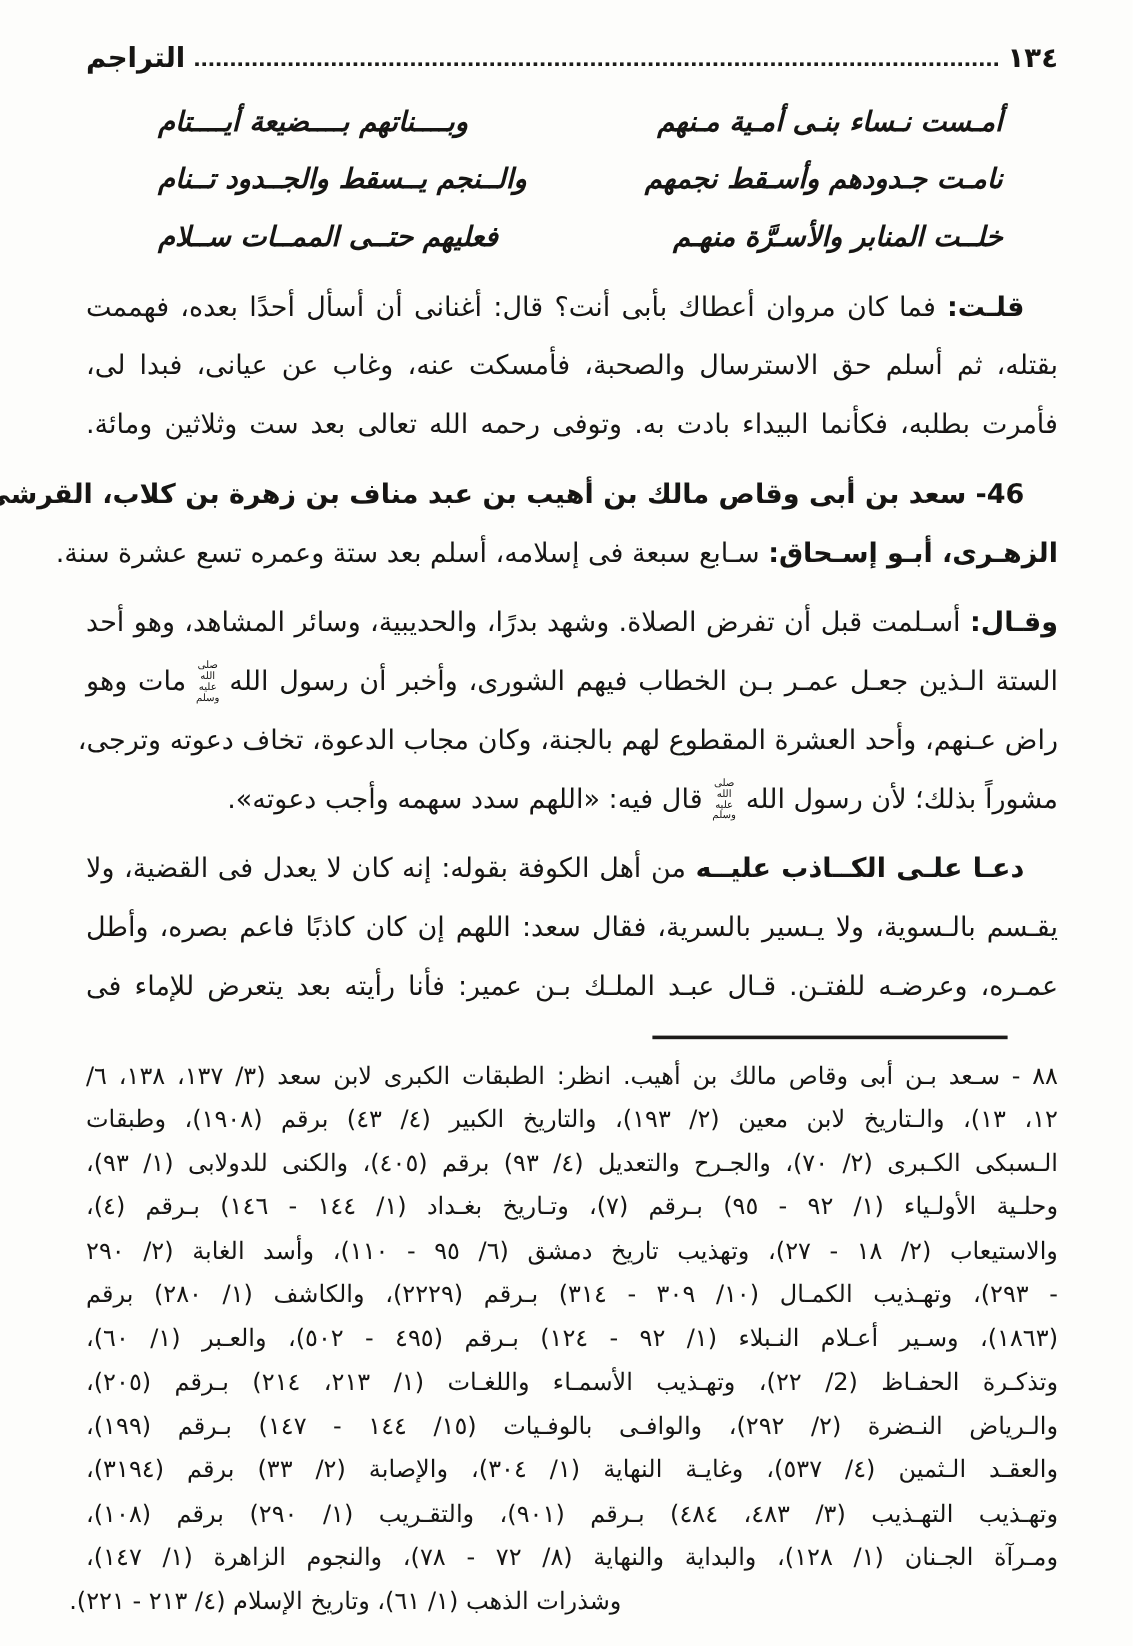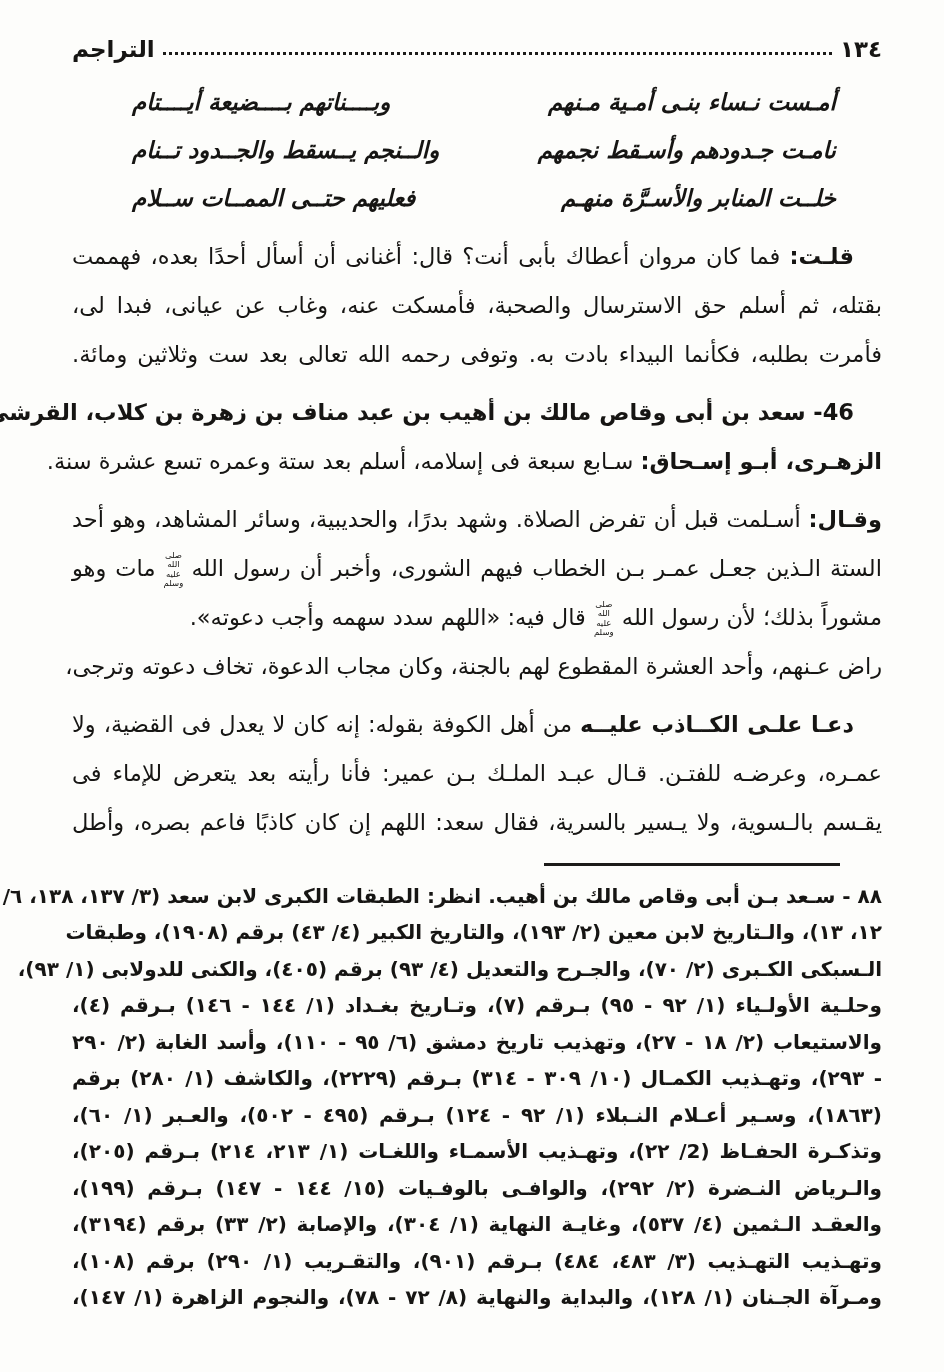--- a/index.html
+++ b/index.html
@@ -88,21 +88,20 @@
     background: #1c1b19;
     width: 296px;
     margin: 16px 42px 12px auto;
   }
   .footnotes { font-size: 20px; }
   .fn-line {
     line-height: 36.5px;
     text-align: justify;
     text-align-last: justify;
     white-space: nowrap;
-    font-weight: bold;
   }
   .fn-line.last {
     text-align: left;
     text-align-last: left;
     white-space: normal;
     margin-left: -14px;
   }
 </style>
 </head>
 <body>
@@ -145,44 +144,45 @@
     </div>
   </section>
 
   <section class="para">
     <div class="line">
       <span class="b">وقـال:</span><span> أسـلمت قبل أن تفرض الصلاة. وشهد بدرًا، والحديبية، وسائر المشاهد، وهو أحد</span>
     </div>
     <div class="line">
       <span>الستة الـذين جعـل عمـر بـن الخطاب فيهم الشورى، وأخبر أن رسول الله</span><span class="honorific">صلى الله عليه وسلم</span><span>مات وهو</span>
     </div>
+    <div class="line">راض عـنهم، وأحد العشرة المقطوع لهم بالجنة، وكان مجاب الدعوة، تخاف دعوته وترجى،</div>
     <div class="line flush">
       <span>مشوراً بذلك؛ لأن رسول الله</span><span class="honorific">صلى الله عليه وسلم</span><span>قال فيه: «اللهم سدد سهمه وأجب دعوته».</span>
     </div>
-    <div class="line">راض عـنهم، وأحد العشرة المقطوع لهم بالجنة، وكان مجاب الدعوة، تخاف دعوته وترجى،</div>
   </section>
 
   <section class="para">
     <div class="line indent">
       <span class="b">دعـا علـى الكــاذب عليــه</span><span> من أهل الكوفة بقوله: إنه كان لا يعدل فى القضية، ولا</span>
     </div>
+    <div class="line">يقـسم بالـسوية، ولا يـسير بالسرية، فقال سعد: اللهم إن كان كاذبًا فاعم بصره، وأطل</div>
     <div class="line">عمـره، وعرضـه للفتـن. قـال عبـد الملـك بـن عمير: فأنا رأيته بعد يتعرض للإماء فى</div>
-    <div class="line">يقـسم بالـسوية، ولا يـسير بالسرية، فقال سعد: اللهم إن كان كاذبًا فاعم بصره، وأطل</div>
   </section>
 
   <hr class="footnote-rule">
 
   <section class="footnotes">
     <div class="fn-line">٨٨ - سـعد بـن أبى وقاص مالك بن أهيب. انظر: الطبقات الكبرى لابن سعد (٣/ ١٣٧، ١٣٨، ٦/</div>
     <div class="fn-line">١٢، ١٣)، والـتاريخ لابن معين (٢/ ١٩٣)، والتاريخ الكبير (٤/ ٤٣) برقم (١٩٠٨)، وطبقات</div>
     <div class="fn-line">الـسبكى الكـبرى (٢/ ٧٠)، والجـرح والتعديل (٤/ ٩٣) برقم (٤٠٥)، والكنى للدولابى (١/ ٩٣)،</div>
     <div class="fn-line">وحلـية الأولـياء (١/ ٩٢ - ٩٥) بـرقم (٧)، وتـاريخ بغـداد (١/ ١٤٤ - ١٤٦) بـرقم (٤)،</div>
     <div class="fn-line">والاستيعاب (٢/ ١٨ - ٢٧)، وتهذيب تاريخ دمشق (٦/ ٩٥ - ١١٠)، وأسد الغابة (٢/ ٢٩٠</div>
     <div class="fn-line">- ٢٩٣)، وتهـذيب الكمـال (١٠/ ٣٠٩ - ٣١٤) بـرقم (٢٢٢٩)، والكاشف (١/ ٢٨٠) برقم</div>
     <div class="fn-line">(١٨٦٣)، وسـير أعـلام النـبلاء (١/ ٩٢ - ١٢٤) بـرقم (٤٩٥ - ٥٠٢)، والعـبر (١/ ٦٠)،</div>
     <div class="fn-line">وتذكـرة الحفـاظ (2/ ٢٢)، وتهـذيب الأسمـاء واللغـات (١/ ٢١٣، ٢١٤) بـرقم (٢٠٥)،</div>
     <div class="fn-line">والـرياض النـضرة (٢/ ٢٩٢)، والوافـى بالوفـيات (١٥/ ١٤٤ - ١٤٧) بـرقم (١٩٩)،</div>
     <div class="fn-line">والعقـد الـثمين (٤/ ٥٣٧)، وغايـة النهاية (١/ ٣٠٤)، والإصابة (٢/ ٣٣) برقم (٣١٩٤)،</div>
     <div class="fn-line">وتهـذيب التهـذيب (٣/ ٤٨٣، ٤٨٤) بـرقم (٩٠١)، والتقـريب (١/ ٢٩٠) برقم (١٠٨)،</div>
     <div class="fn-line">ومـرآة الجـنان (١/ ١٢٨)، والبداية والنهاية (٨/ ٧٢ - ٧٨)، والنجوم الزاهرة (١/ ١٤٧)،</div>
+    <div class="fn-line last">وشذرات الذهب (١/ ٦١)، وتاريخ الإسلام (٤/ ٢١٣ - ٢٢١).</div>
   </section>
 
 </div>
 
 </body></html>

